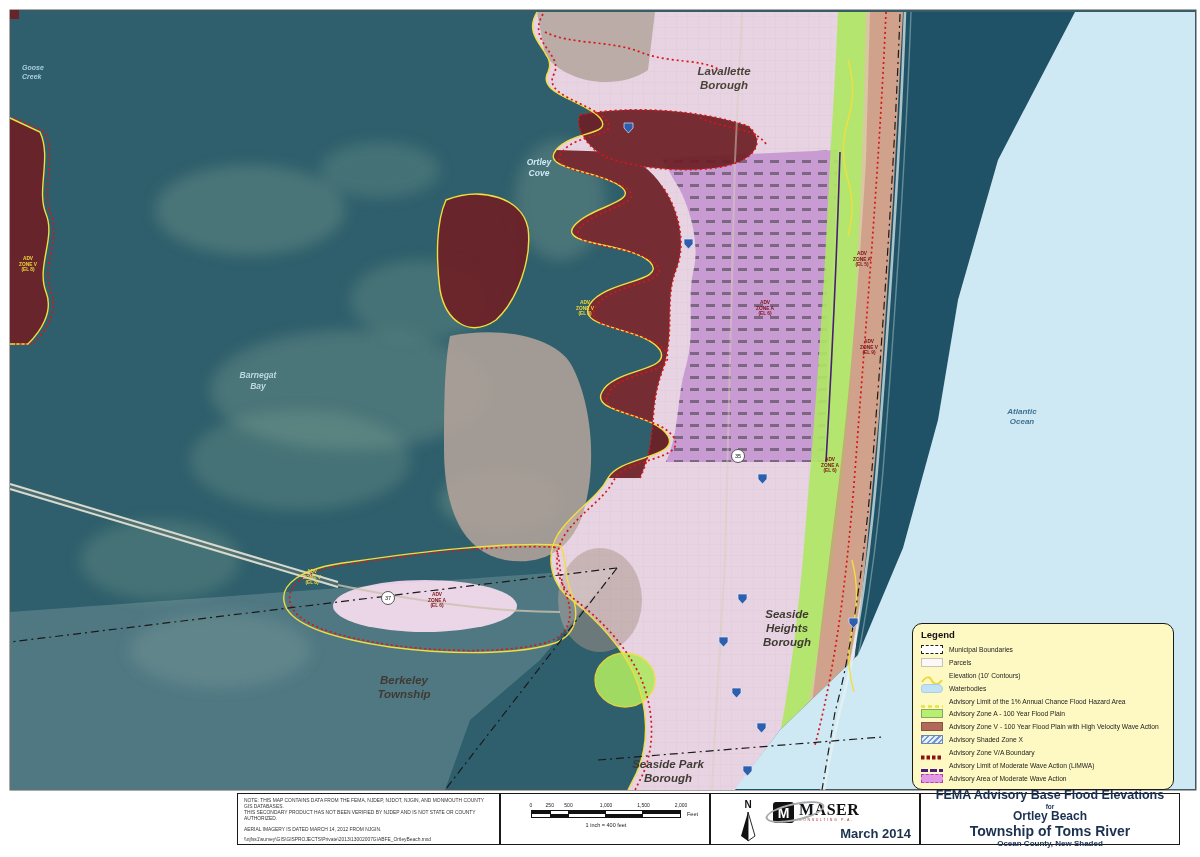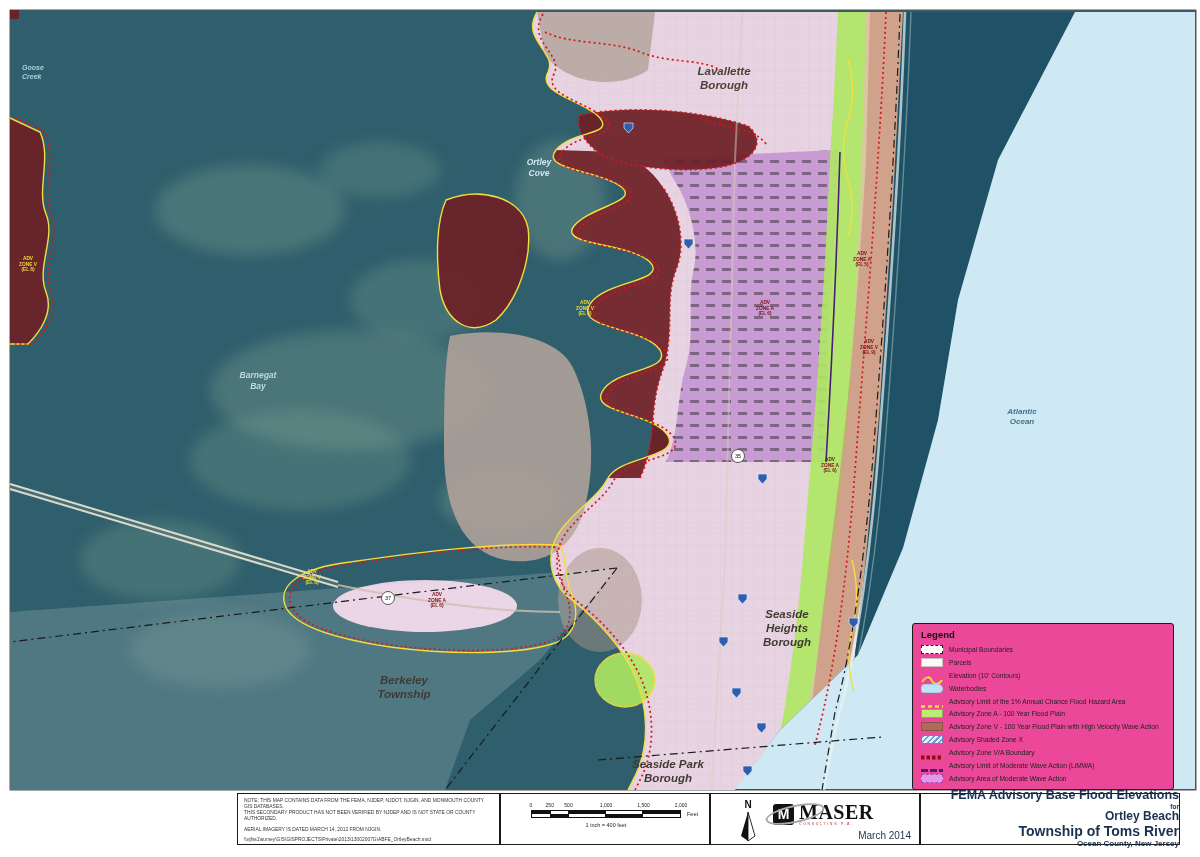--- a/index.html
+++ b/index.html
@@ -3,21 +3,21 @@
 <meta charset="utf-8">
 <style>
   * { margin:0; padding:0; box-sizing:border-box; }
   html,body { background:#fff; font-family:"Liberation Sans", sans-serif; }
   #sheet { position:relative; width:1200px; height:857px; background:#ffffff; overflow:hidden;padding-left:24px; }
   #mapsvg { position:absolute; left:0; top:0; }
 
   
   .legend {
     position:absolute; left:912px; top:623px; width:262px; height:167px;
-    background:#ec4899; border:1.6px solid #1a1a1a; border-radius:3px;
+    background:#fef9c3; border:1.6px solid #1a1a1a; border-radius:10px;
     padding:5px 6px 4px 8px; z-index:5;
   }
   .legend-title { font-size:9.5px; font-weight:bold; color:#111; margin-bottom:3px; }
   .legend-row { display:flex; align-items:center; height:12.9px; gap:6px; }
   .legend-row .sw { width:22px; height:9px; flex:0 0 22px; position:relative; }
   .legend-row .lbl { font-size:6.7px; color:#222; white-space:nowrap; }
   .sw-municipal { border:1.6px dashed #222; background:#fff; }
   .sw-parcels { border:1px solid #c9c2be; background:#fbf8f6; }
   .sw-water { background:#c1e1f5; border:1px solid #a9cfe8; border-radius:4px 6px 5px 3px; }
   .sw-zonea { background:#b7ef70; border:0.8px solid #8aa56a; }
@@ -26,21 +26,21 @@
   .sw-mowa { background:#e39ae6; border:1.5px dashed #b63fae; }
   .sw-line { background:transparent; }
 
   
   .bbox { position:absolute; top:793px; height:52px; background:#fff; border:1px solid #1a1a1a; z-index:5; }
   #notes-box { left:237px; width:263px; padding:4px 6px; }
   .note-line { font-size:4.9px; color:#333; line-height:1.25; }
   .note-gap { height:4px; }
   #scale-box { left:500px; width:210px; }
   #north-box { left:710px; width:210px; }
-  #title-box { left:920px; width:260px; display:flex; flex-direction:column; align-items:flex-end; justify-content:center; }
+  #title-box { left:920px; width:260px; display:flex; flex-direction:column; align-items:center; justify-content:center; }
   .tb1 { font-size:12.5px; font-weight:bold; color:#1b3150; line-height:1.1; }
   .tb2 { font-size:6.5px; font-weight:bold; color:#1b3150; line-height:1.1; }
   .tb3 { font-size:12px; font-weight:bold; color:#1b3150; line-height:1.15; }
   .tb4 { font-size:14px; font-weight:bold; color:#1b3150; line-height:1.1; }
   .tb5 { font-size:8px; font-weight:bold; color:#1b3150; line-height:1.2; }
 
   
   .sb-wrap { position:absolute; left:30px; top:8px; width:150px; }
   .sb-ticks { position:relative; height:8px; }
   .sb-tick { position:absolute; transform:translateX(-50%); font-size:5px; color:#222; }
@@ -52,23 +52,23 @@
   .sb-caption { text-align:center; font-size:5.5px; color:#222; margin-top:4px; }
 
   
   .north { position:absolute; left:22px; top:4px; width:30px; height:46px; }
   .logo { position:absolute; left:62px; top:8px; display:flex; align-items:center; gap:5px; }
   .logo-ellipse { position:absolute; left:-8px; top:1px; width:60px; height:18px;
      border:2px solid #a7aaad; border-radius:50%; transform:rotate(-12deg); }
   .logo-mark { position:relative; width:21px; height:21px; background:#111; border-radius:3px;
      color:#fff; font-weight:bold; font-size:14px; display:flex; align-items:center; justify-content:center; }
   .logo-texts { display:flex; flex-direction:column; line-height:1; }
-  .logo-name { font-family:"Liberation Serif", serif; font-weight:bold; font-size:20px; color:#111; letter-spacing:0.5px; }
+  .logo-name { font-family:"Liberation Serif", serif; font-weight:bold; font-size:16px; color:#111; letter-spacing:0.5px; }
   .logo-sub { font-size:3.6px; color:#b03030; letter-spacing:1.6px; margin-top:1px; }
-  .map-date { position:absolute; right:8px; bottom:3px; font-size:10px; font-weight:normal; color:#1b3150; }
+  .map-date { position:absolute; right:8px; bottom:3px; font-size:13px; font-weight:bold; color:#1b3150; }
 </style>
 </head>
 <body>
 
 <div id="sheet">
 
 <svg id="mapsvg" width="1200" height="857" viewBox="0 0 1200 857">
   <defs>
     <filter id="soft" x="-40%" y="-40%" width="180%" height="180%">
           <feGaussianBlur stdDeviation="7"></feGaussianBlur>
@@ -391,16 +391,16 @@
     </div>
   </div>
   <div class="map-date">March 2014</div>
 </div>
 
 <div class="bbox" id="title-box">
   <div class="tb1">FEMA Advisory Base Flood Elevations</div>
   <div class="tb2">for</div>
   <div class="tb3">Ortley Beach</div>
   <div class="tb4">Township of Toms River</div>
-  <div class="tb5">Ocean County, New Jersey</div>
+  <div class="tb5">Ocean County, New Shaded</div>
 </div>
 
 </div>
 
 </body></html>

